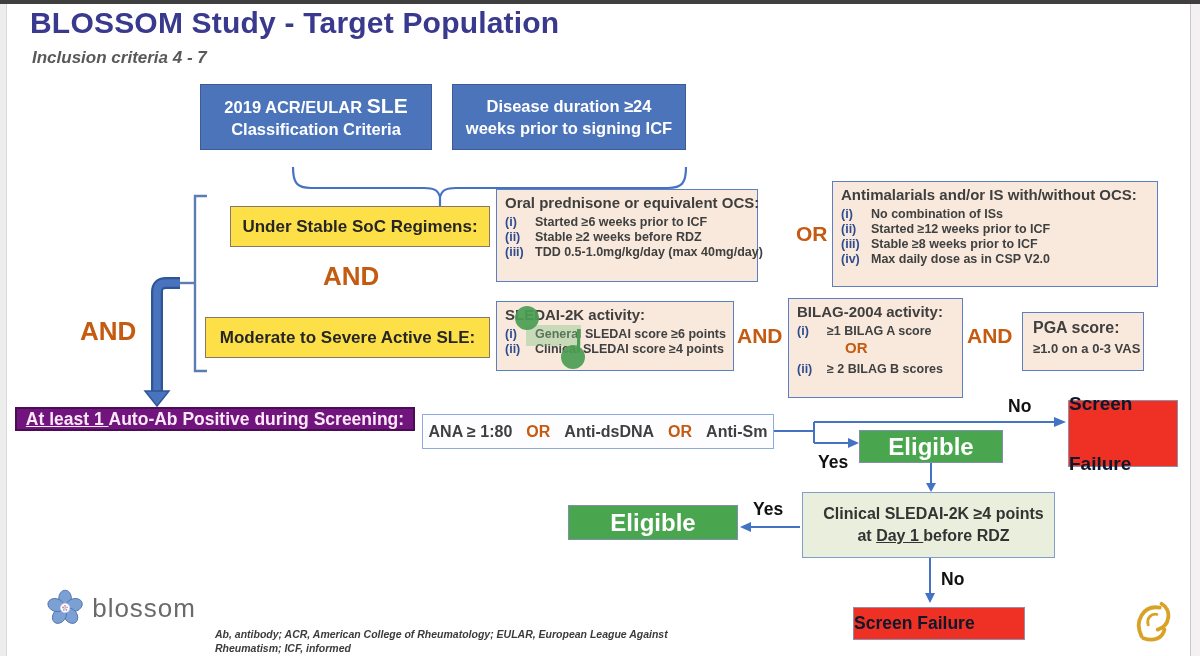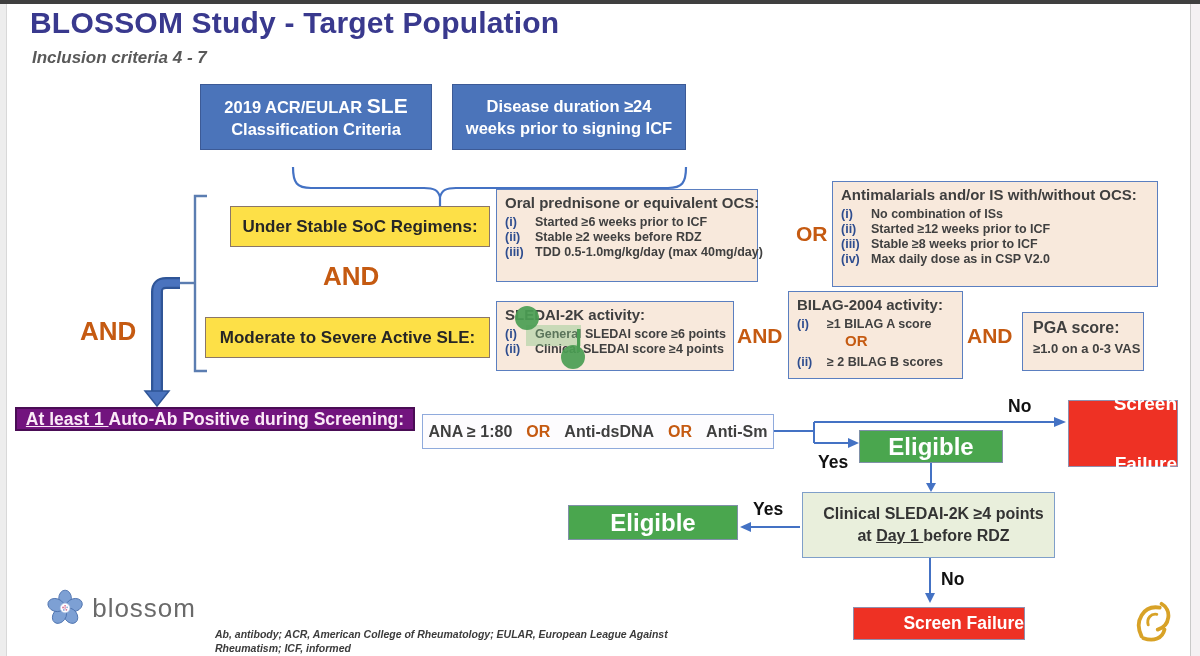--- a/index.html
+++ b/index.html
@@ -26,22 +26,22 @@
   .andtext{color:#c55a11;font-weight:bold;white-space:nowrap;}
   .and-big{font-size:26px;}
   .and-mid{font-size:21px;}
   .purplebox{background:#72147e;border:2px solid #4a0d55;color:#fbe9f7;font-weight:bold;font-size:17.5px;
            display:flex;align-items:center;justify-content:center;white-space:nowrap;}
   .anabox{background:#fdfcfe;border:1.5px solid #8faadc;color:#3f3f3f;font-weight:bold;font-size:16px;
            display:flex;align-items:center;justify-content:center;gap:14px;white-space:nowrap;}
   .anabox .or{color:#c55a11;}
   .greenbox{background:#4aa64e;border:1.5px solid #8090a8;color:#fff;font-weight:bold;font-size:24px;
            display:flex;align-items:center;justify-content:center;}
-  .redbox{background:#ee3124;border:1.5px solid #8f8fae;color:#ffffff;font-weight:bold;
-           display:flex;flex-direction:column;align-items:flex-end;justify-content:center;text-align:center;gap:36px;}
+  .redbox{background:#ee3124;border:1.5px solid #8f8fae;color:#0f172a;font-weight:bold;
+           display:flex;flex-direction:column;align-items:flex-start;justify-content:center;text-align:center;gap:36px;}
   .clinicalbox{background:#e9efdc;border:1.5px solid #7f9fc9;color:#333;font-weight:bold;font-size:16px;
            display:flex;flex-direction:column;align-items:center;justify-content:center;line-height:22px;white-space:nowrap;}
   .yn{font-weight:bold;color:#111;font-size:17.5px;}
   .u{text-decoration:underline;}
   .bilag-or{color:#c55a11;font-weight:bold;font-size:15px;padding-left:48px;line-height:18px;}
   
   .blossom-text{font-size:26px;font-weight:300;color:#6a6a6a;letter-spacing:1px;}
   .footnote{font-size:10.5px;font-style:italic;font-weight:600;color:#3b3b3b;line-height:1.35;}
   
   .sel-circle{border-radius:50%;background:#4a9d52;opacity:.92;}
@@ -160,21 +160,21 @@
         <span>General SLEDAI score ≥6 points</span>
       </div>
     <div class="item-row">
         <span class="item-n">(ii)</span>
         <span>Clinical SLEDAI score ≥4 points</span>
       </div>
   </div>
 
   <div class="abs andtext and-mid" style="left:737px;top:324px;">AND</div>
 
-  <div class="abs peachbox" style="left:788px;top:291px;width:175px;height:88px;">
+  <div class="abs peachbox" style="left:788px;top:298px;width:175px;height:100px;">
     <div class="peach-title">BILAG-2004 activity:</div>
     <div class="item-row">
         <span class="item-n">(i)</span>
         <span>≥1 BILAG A score</span>
       </div>
     <div class="bilag-or">OR</div>
     <div class="item-row" style="margin-top:5px;">
         <span class="item-n">(ii)</span>
         <span>≥ 2 BILAG B scores</span>
       </div>

